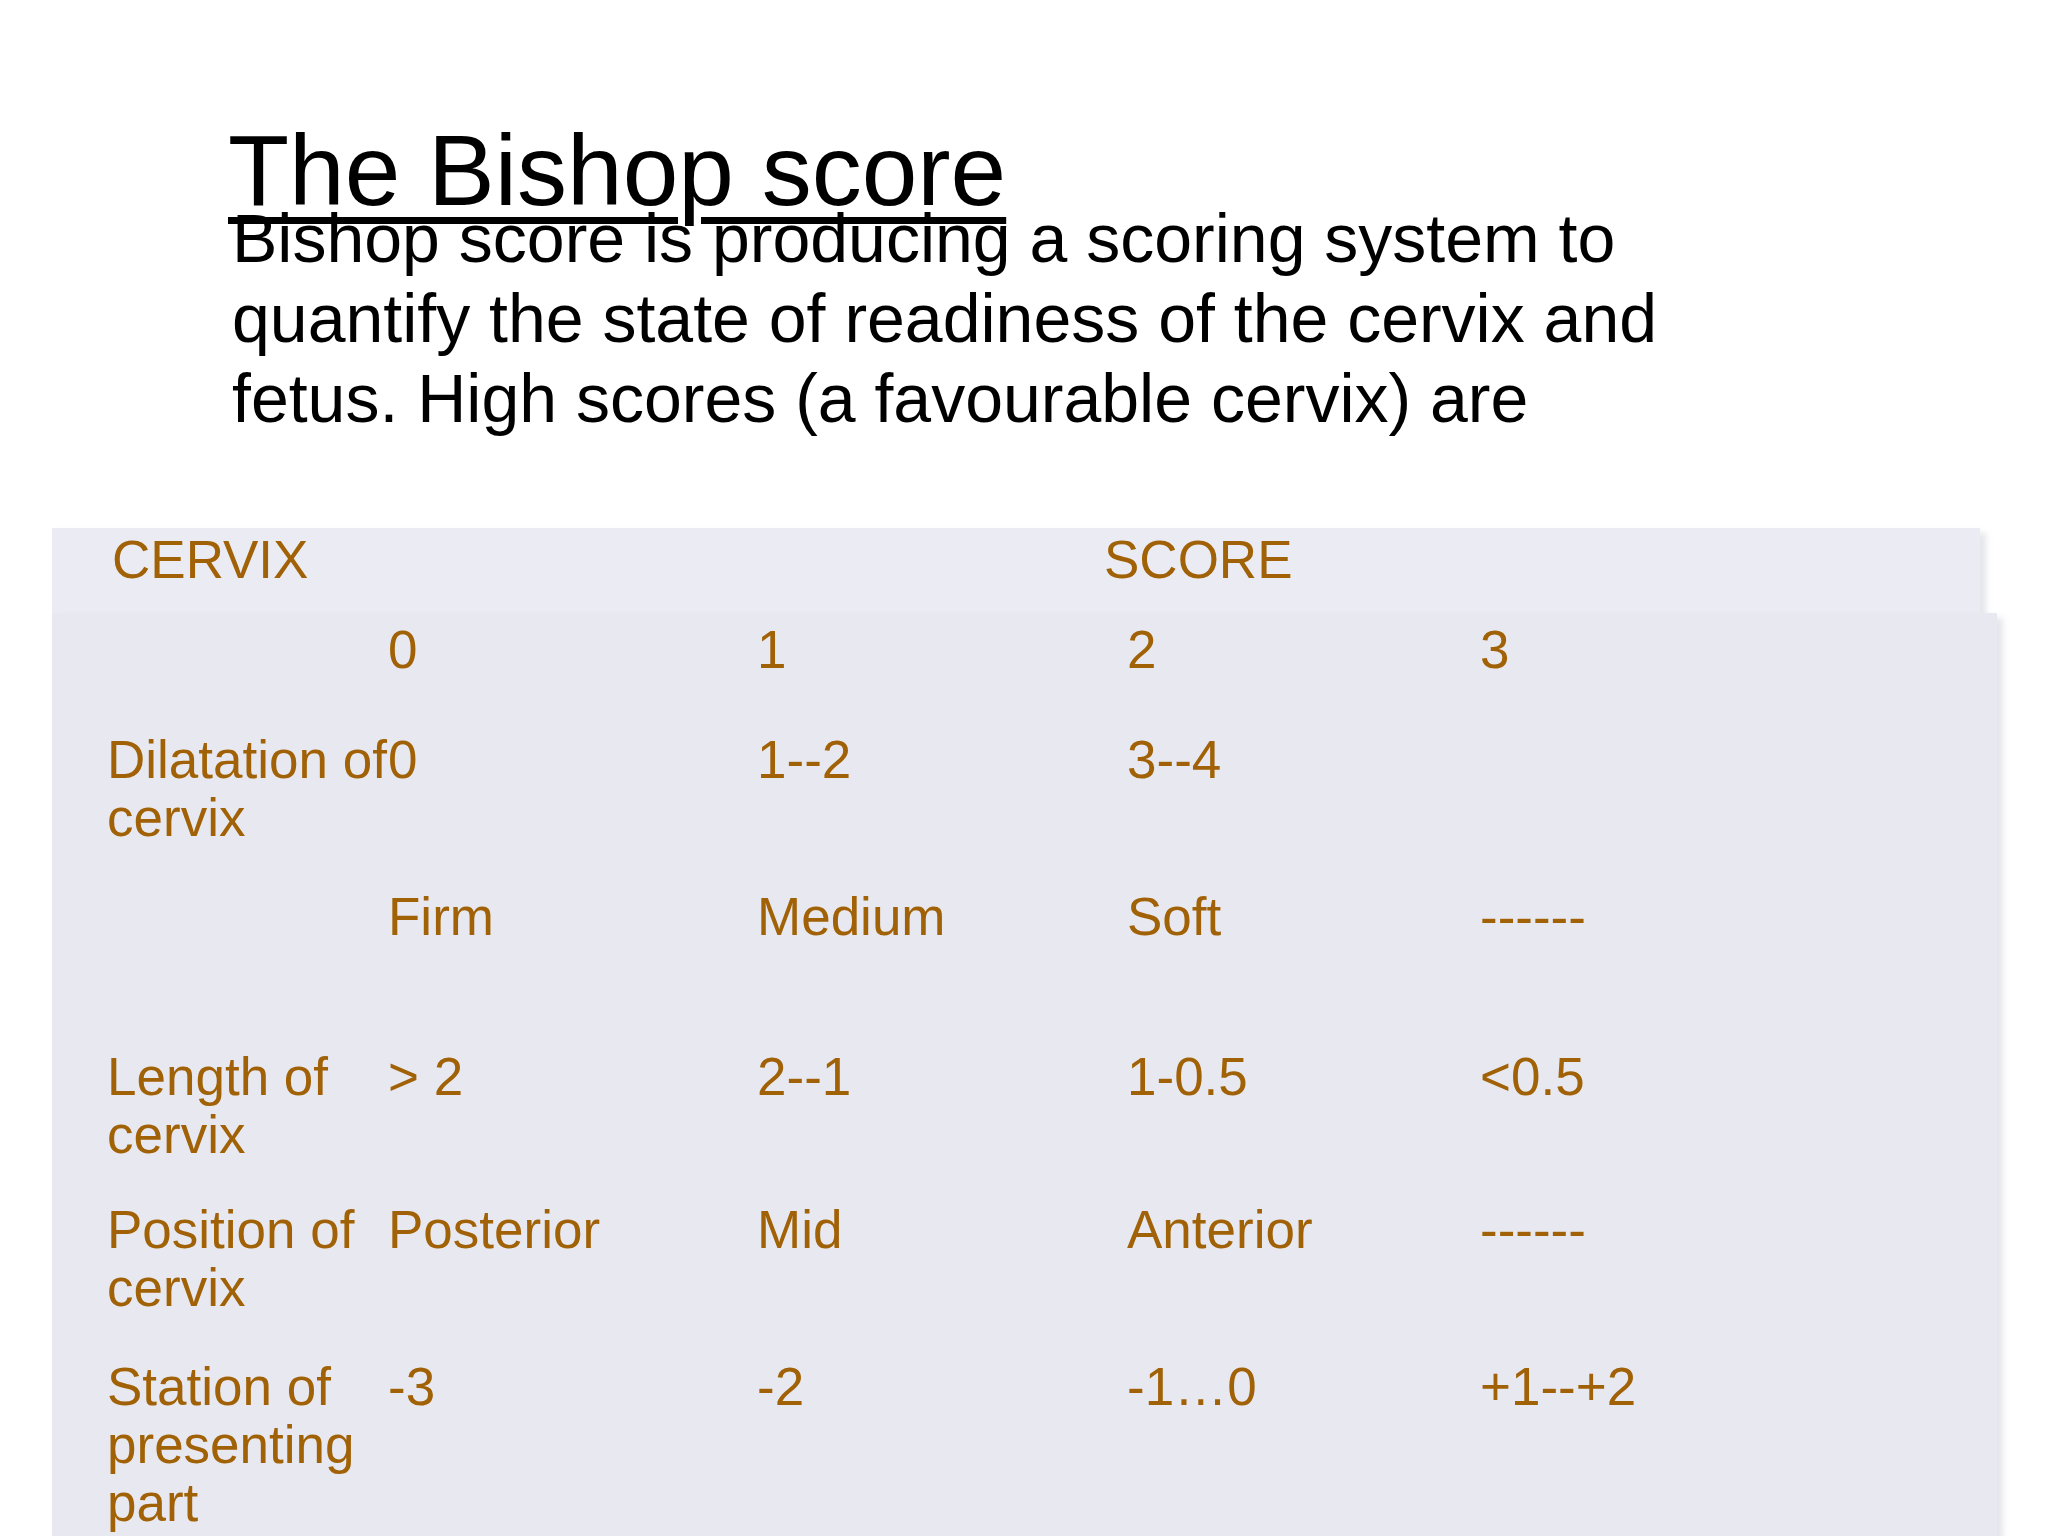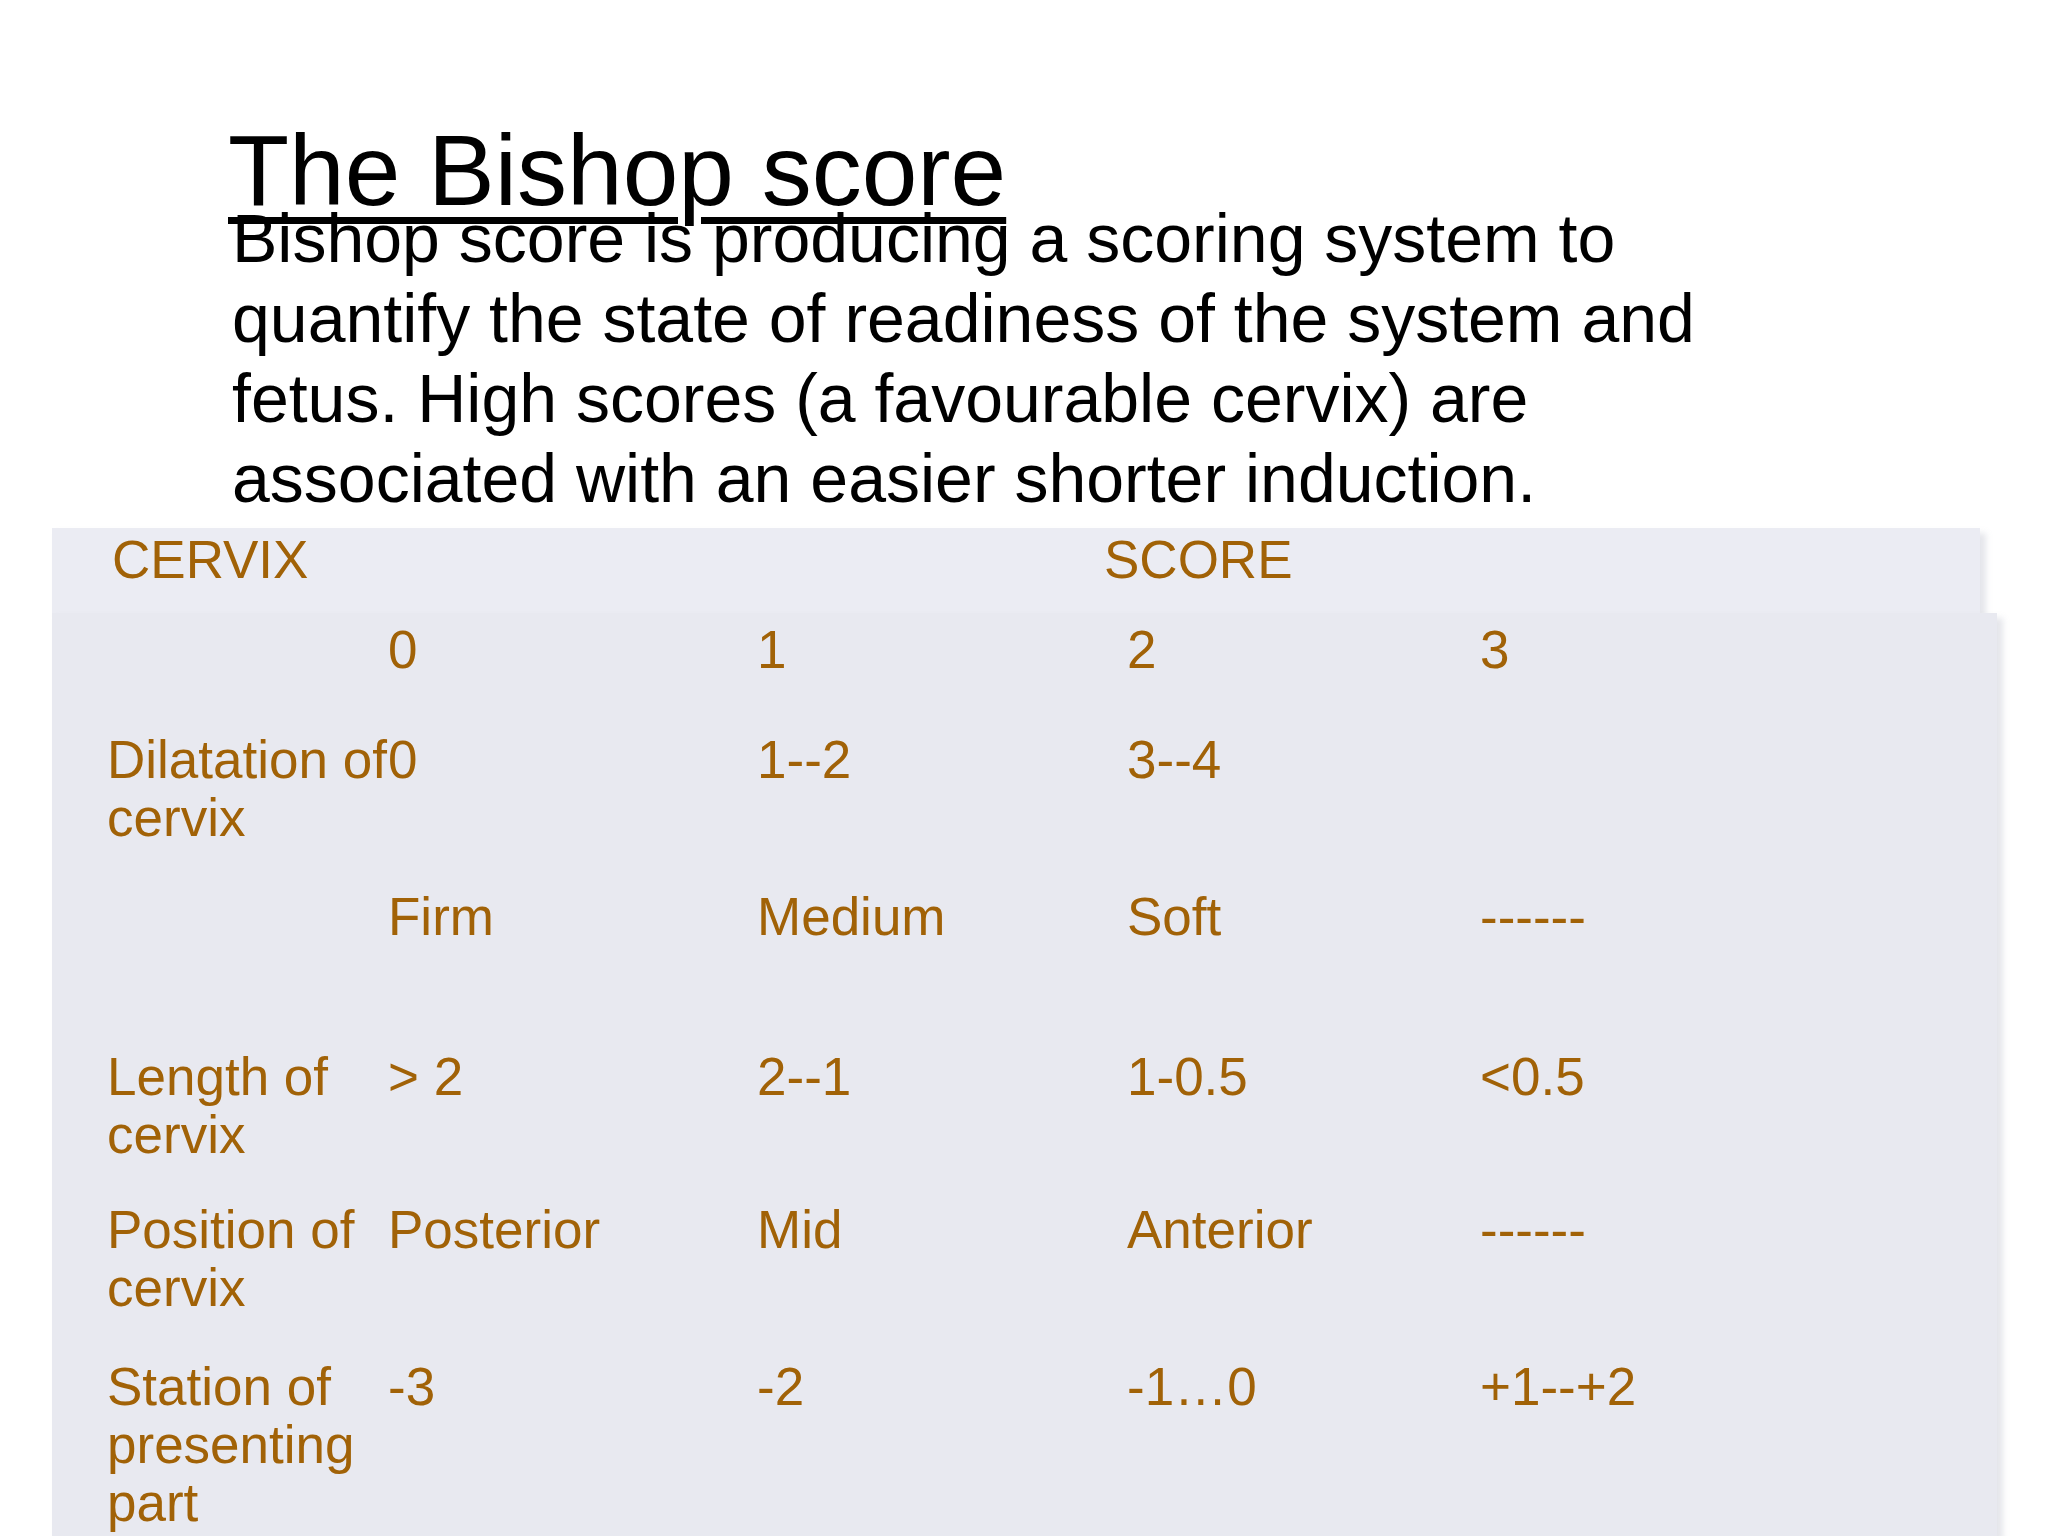--- a/index.html
+++ b/index.html
@@ -72,23 +72,22 @@
 </style>
 </head>
 <body>
 
 <div class="slide">
 
   <h1 class="title">The Bishop score</h1>
 
   <div class="para">
     <div>Bishop score is producing a scoring system to</div>
-    <div>quantify the state of readiness of the system and</div>
+    <div>quantify the state of readiness of the cervix and</div>
     <div>fetus. High scores (a favourable cervix) are</div>
-    <div>associated with an easier shorter induction.</div>
   </div>
 
   <div class="band header" style="background: rgb(235, 236, 243);"></div>
   <div class="band body" style="background: rgb(232, 233, 240);"></div>
 
   <div class="cell r-head c-cervix">CERVIX</div>
   <div class="cell r-head c-score">SCORE</div>
 
   <div class="cell r-nums c0">0</div>
   <div class="cell r-nums c1">1</div>

